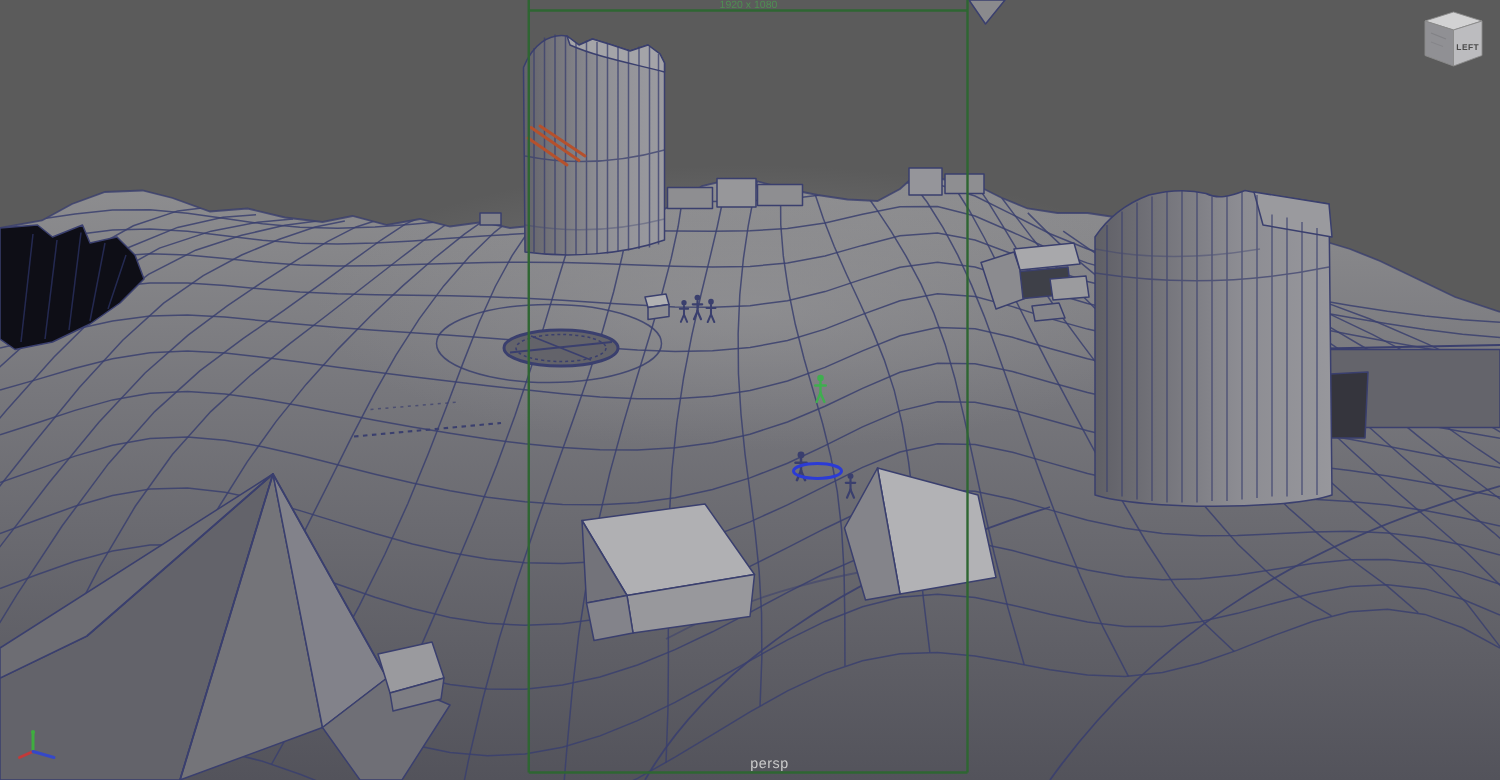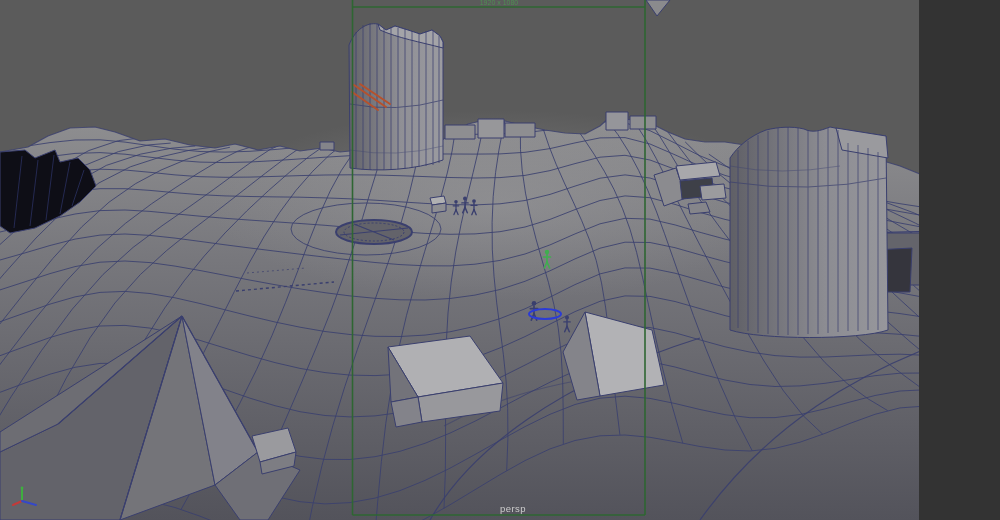--- a/index.html
+++ b/index.html
@@ -1,16 +1,16 @@
 <!DOCTYPE html>
 <html style="--bg: #5b5b5b; --wire: #3a3f6e; --gate: #2e6632; --gatebright: #4e8f52; --selgreen: #3fae4f; --selblue: #2b3bd6; --orange: #b5512d; --label: #cccccc; --cliff: #0e0e16; --xcol: #c23a3a; --ycol: #3fae3f; --zcol: #3548c8;"><head>
 <meta charset="utf-8">
 <style>
   html,body{margin:0;padding:0;background:#333;}
-  .stage{position:relative;width:919px;height:520px;overflow:hidden;
+  .stage{position:relative;width:1000px;height:520px;overflow:hidden;
          font-family:"Liberation Sans", sans-serif;background:var(--bg,#5b5b5b);}
   svg{display:block}
   .wire{stroke:var(--wire,#3a3f6e);fill:none;stroke-width:1;opacity:.85}
   .wire2{stroke:var(--wire,#3a3f6e);fill:none;stroke-width:1.2}
   .edge{stroke:var(--wire,#3a3f6e);stroke-width:1;stroke-linejoin:round}
   .gate{stroke:var(--gate,#2e6632);stroke-width:1.6;fill:none}
   .gatetxt{fill:var(--gatebright,#4e8f52);font-size:7px}
   .camlabel{fill:var(--label,#cccccc);font-size:9.5px;letter-spacing:.4px}
   .cubetxt{fill:#4b4b4b;font-size:5.6px;font-weight:bold;letter-spacing:.3px}
   text{font-family:"Liberation Sans", sans-serif}

